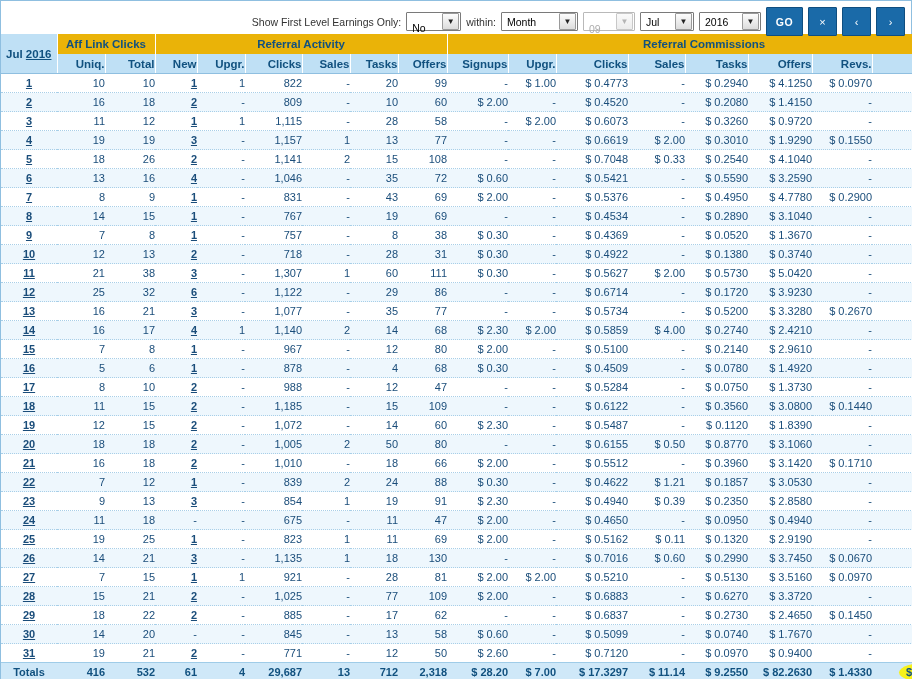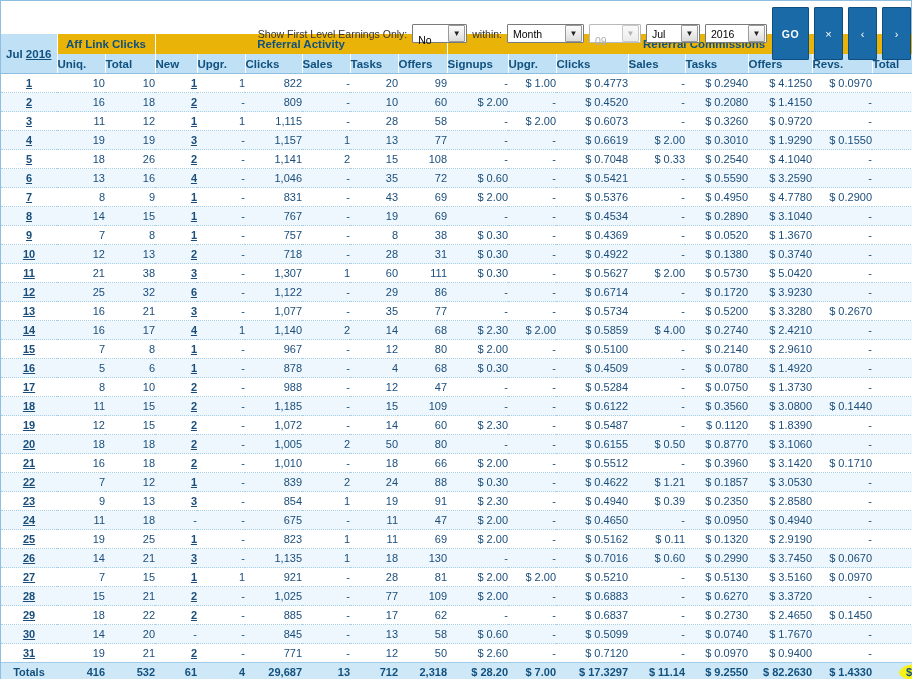--- a/index.html
+++ b/index.html
@@ -14,21 +14,21 @@
   .page{position:relative;width:912px;height:679px;box-sizing:border-box;border:1px solid #8fbfe0;background:#fff;}
 
   
   .topbar{position:relative;height:33px;background:#ffffff;}
   .title{
     position:absolute;left:10px;top:2px;
     font-size:20px;font-weight:bold;color:#1f5c99;
     letter-spacing:.1px;
   }
   .controls{
-    position:absolute;right:0;top:6px;
+    position:absolute;right:6px;top:6px;
     display:flex;align-items:center;gap:5px;
     font-size:10.5px;color:#333;
   }
   .controls .lbl{color:#333;font-size:10.5px;white-space:nowrap;}
   .sel{
     display:inline-flex;align-items:center;
     height:17px;border:1px solid #7a7a7a;background:#fff;
     font-size:10.5px;color:#000;border-radius:1px;
     font-family:"Liberation Sans", sans-serif;
   }
@@ -42,21 +42,21 @@
   }
   .sel.disabled{border-color:#b9b9b9;color:#adadad;background:#fff;}
   .sel.disabled .txt{color:#adadad;}
   .sel.disabled .arrow{background:linear-gradient(#fafafa,#ececec);border-color:#c8c8c8;color:#b4b4b4;}
   .sel.w-no .txt{min-width:26px;margin-top:12px;}
   .sel.w-month .txt{min-width:48px;}
   .sel.w-day .txt{min-width:23px;margin-top:14px;}
   .sel.w-mon .txt{min-width:25px;}
   .sel.w-year .txt{min-width:33px;}
   .btn{
-    height:19px;min-width:19px;padding:16px 4px;
+    height:19px;min-width:19px;padding:4px 4px;
     background:#1a6aa8;border:1px solid #0f4e80;
     color:#fff;font-size:10.5px;font-weight:bold;
     display:inline-flex;align-items:center;justify-content:center;
     border-radius:1px;cursor:pointer;
   }
   .btn.go{min-width:27px;letter-spacing:.5px;}
   .btn.sq{font-weight:normal;font-size:11px;}
 
   
   table.stats{border-collapse:collapse;width:910px;table-layout:fixed;font-size:11px;}
@@ -64,21 +64,21 @@
   .hdr1 th{
     background:#eab308;color:#11517f;font-weight:bold;
     font-size:11.5px;height:20px;
     border-right:1px solid #fff;
     text-align:center;padding-left:5px;vertical-align:middle;
   }
   .hdr2 th{
     background:#bfe0f5;color:#11517f;font-weight:bold;
     font-size:11.5px;height:19px;
     border-right:1px solid #fff;
-    text-align:left;padding-left:5px;vertical-align:middle;
+    text-align:right;padding-left:5px;vertical-align:middle;
     border-bottom:1px solid #8fbfe0;
   }
   th.daycell{
     background:#bfe0f5;color:#11517f;font-weight:bold;font-size:11.5px;
     text-align:center;vertical-align:middle;border-right:1px solid #fff;
     border-bottom:1px solid #8fbfe0;
   }
   th.daycell u{text-decoration:underline;}
   tbody tr td{
     height:18px;line-height:18px;

